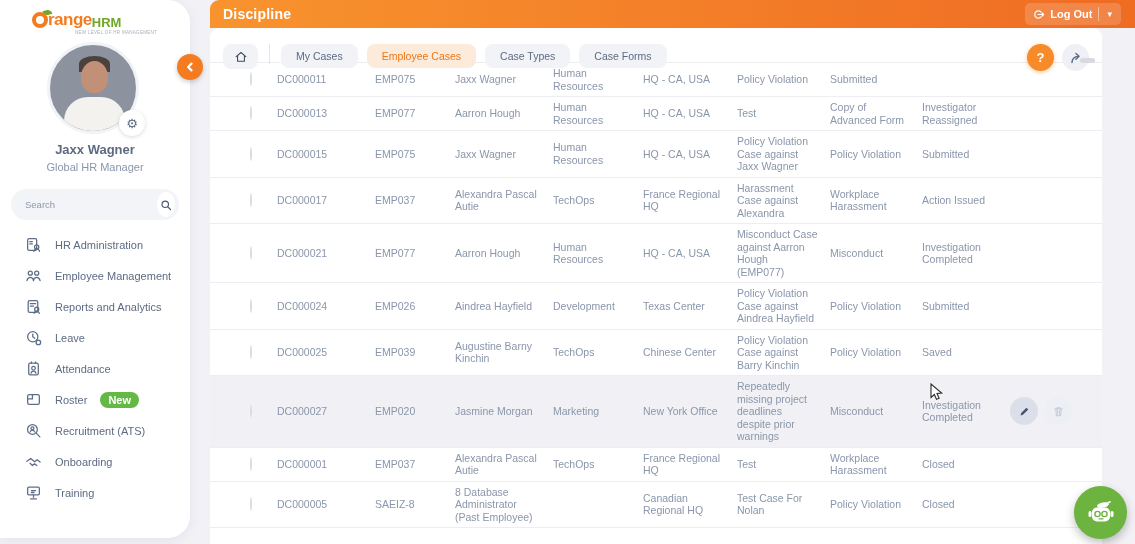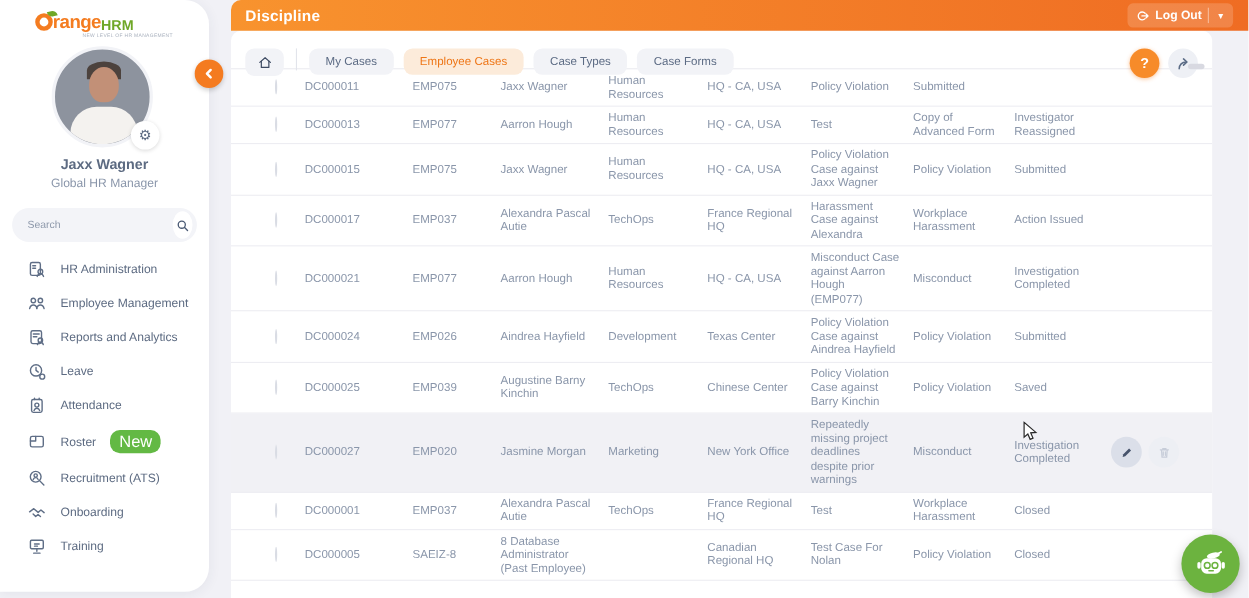--- a/index.html
+++ b/index.html
@@ -30,21 +30,21 @@
   .search-pill { position:absolute; left:11px; top:189px; width:168px; height:31px; background:#f3f4f8; border-radius:16px;
                  display:flex; align-items:center; padding:0 4px 0 14px; }
   .search-pill input { flex:1; border:none; outline:none; background:transparent; font-size:9.5px; color:#5d6b82; font-family:inherit; }
   .search-pill input::placeholder { color:#8e99ab; }
   .search-circ { width:25px; height:25px; border-radius:50%; background:#fff; display:flex; align-items:center; justify-content:center; cursor:pointer; }
 
   .menu { position:absolute; left:0; top:229px; width:190px; }
   .menu-item { display:flex; align-items:center; gap:13px; padding:7px 0 7px 25px; font-size:11px; color:#5d6b82; cursor:pointer; }
   .menu-item .mi-icon { width:17px; height:17px; color:#5f6e86; flex:0 0 17px; }
   .mi-icon svg { width:17px; height:17px; stroke:currentColor; fill:none; stroke-width:1.2; stroke-linecap:round; stroke-linejoin:round; }
-  .mi-badge { background:#63b944; color:#fff; font-size:15px; font-weight:normal; padding:2px 8px; border-radius:9px; }
+  .mi-badge { background:#63b944; color:#fff; font-size:11px; font-weight:bold; padding:2px 8px; border-radius:9px; }
 
   .collapse-btn { position:absolute; left:177px; top:54px; width:26px; height:26px; border-radius:50%;
                   background:#f47b20; z-index:5; display:flex; align-items:center; justify-content:center;
                   box-shadow:0 2px 5px rgba(0,0,0,.2); cursor:pointer; }
   .collapse-btn svg { width:12px; height:12px; stroke:#fff; stroke-width:3; fill:none; stroke-linecap:round; stroke-linejoin:round; }
 
   
   .topbar { position:absolute; left:210px; top:0; width:925px; height:28px;
             background:linear-gradient(90deg,#f8932e,#ef6c23); border-radius:9px 0 0 0; z-index:2;
             display:flex; align-items:center;gap:16px; }

